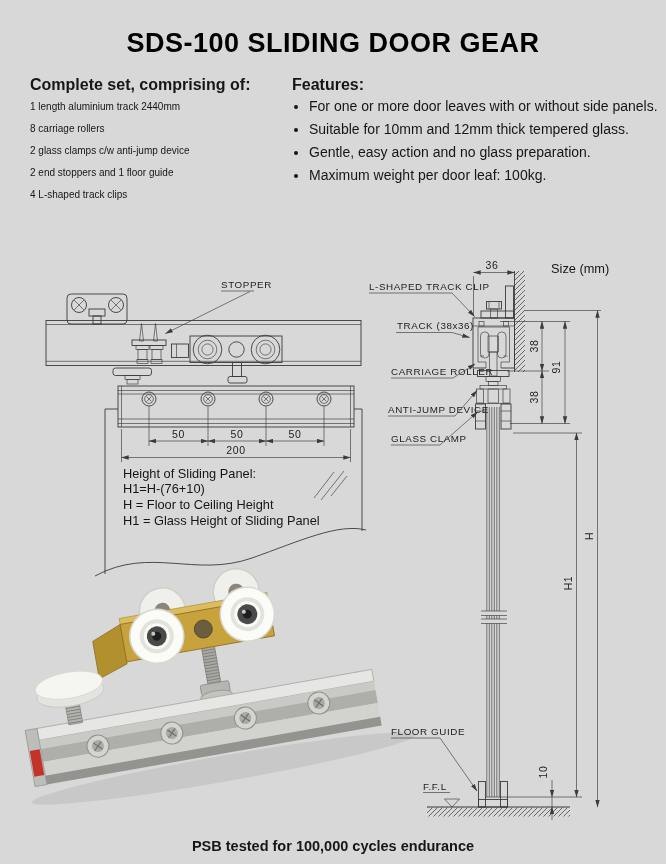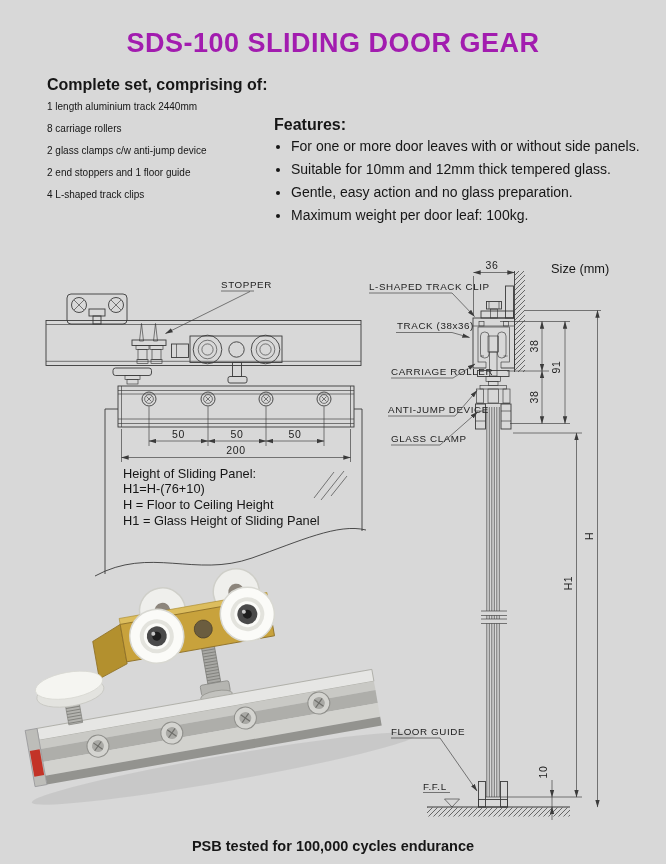--- a/index.html
+++ b/index.html
@@ -1,21 +1,21 @@
 <!DOCTYPE html>
 <html><head>
 <meta charset="utf-8">
 <style>
   html,body{margin:0;padding:0;}
   .page{position:relative;width:666px;height:864px;background:#d8d8d8;overflow:hidden;
         font-family:"Liberation Sans",sans-serif;color:#161616;}
   .page-title{position:absolute;top:28px;left:0;width:666px;text-align:center;margin:0;
-        font-size:27px;font-weight:bold;letter-spacing:0.5px;color:#a21caf;}
-  .col-left{position:absolute;left:47px;top:76px;width:250px;}
-  .col-right{position:absolute;left:274px;top:76px;width:370px;margin-top:40px;}
+        font-size:27px;font-weight:bold;letter-spacing:0.5px;color:#000000;}
+  .col-left{position:absolute;left:30px;top:76px;width:250px;}
+  .col-right{position:absolute;left:292px;top:76px;width:370px;}
   .col-head{font-size:16px;font-weight:bold;margin-bottom:2px;}
   .set-line{font-size:10px;line-height:22px;}
   .feat-list{margin:2px 0 0 0;padding:0 0 0 17px;}
   .feat-list li{font-size:14px;line-height:20px;margin-bottom:3px;}
   .footer{position:absolute;left:0;top:838px;width:666px;text-align:center;
         font-size:14.5px;font-weight:bold;}
   svg.diagram{position:absolute;left:0;top:0;}
   .ln{fill:none;stroke:#3b3b3b;stroke-width:0.9;}
   .lnt{fill:none;stroke:#3b3b3b;stroke-width:0.65;}
   .cad{font-family:"Liberation Sans",sans-serif;font-size:9.8px;letter-spacing:0.6px;fill:#222;}

